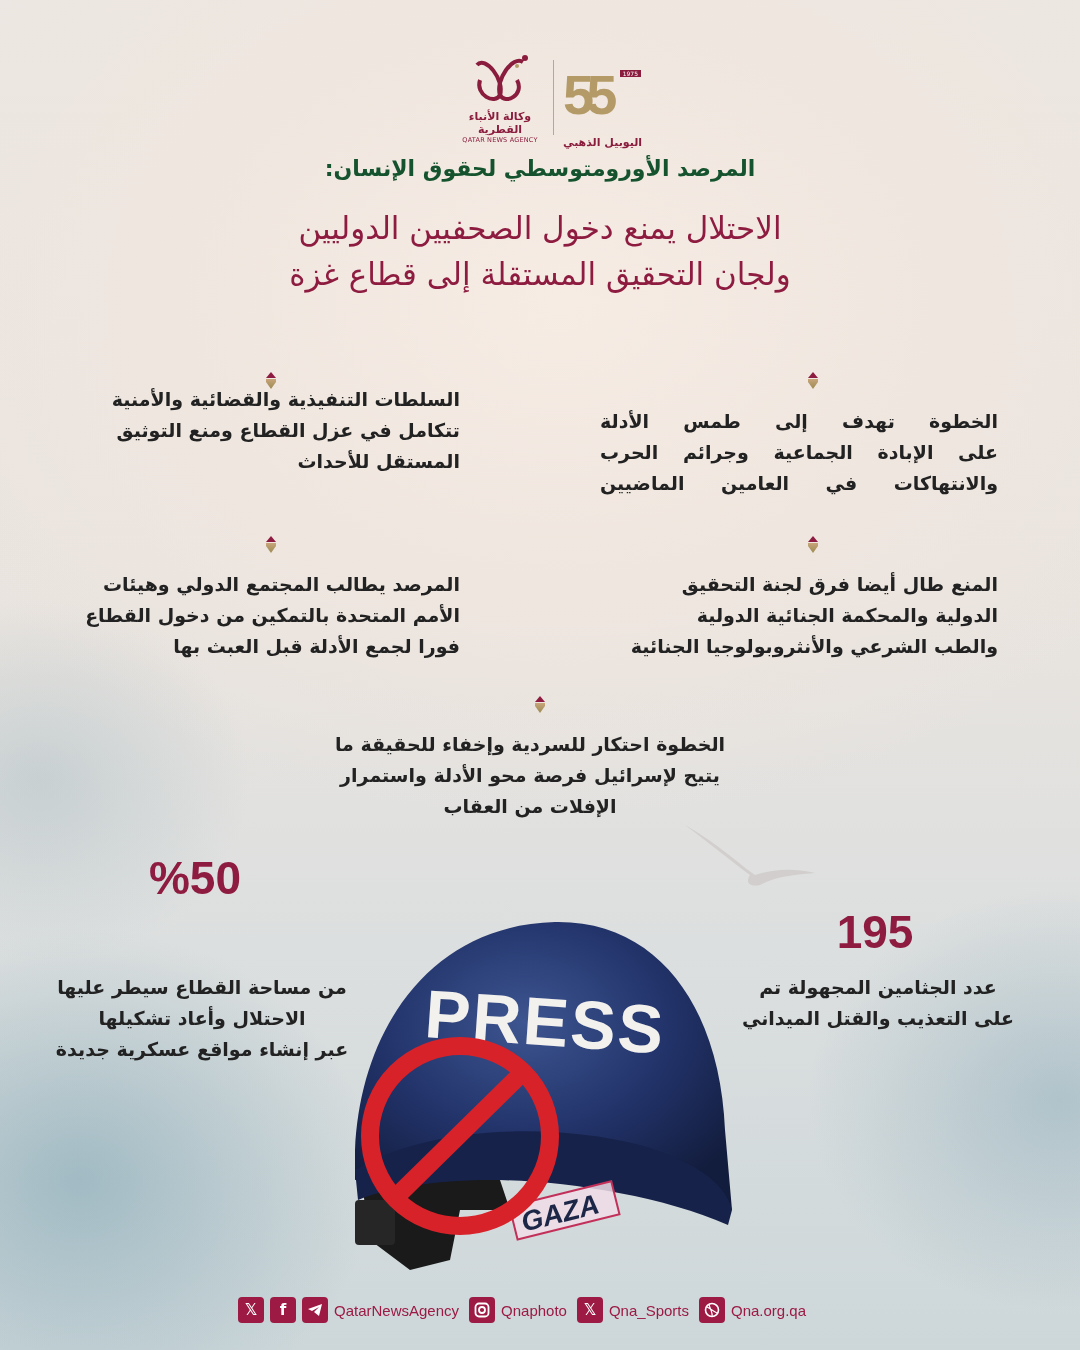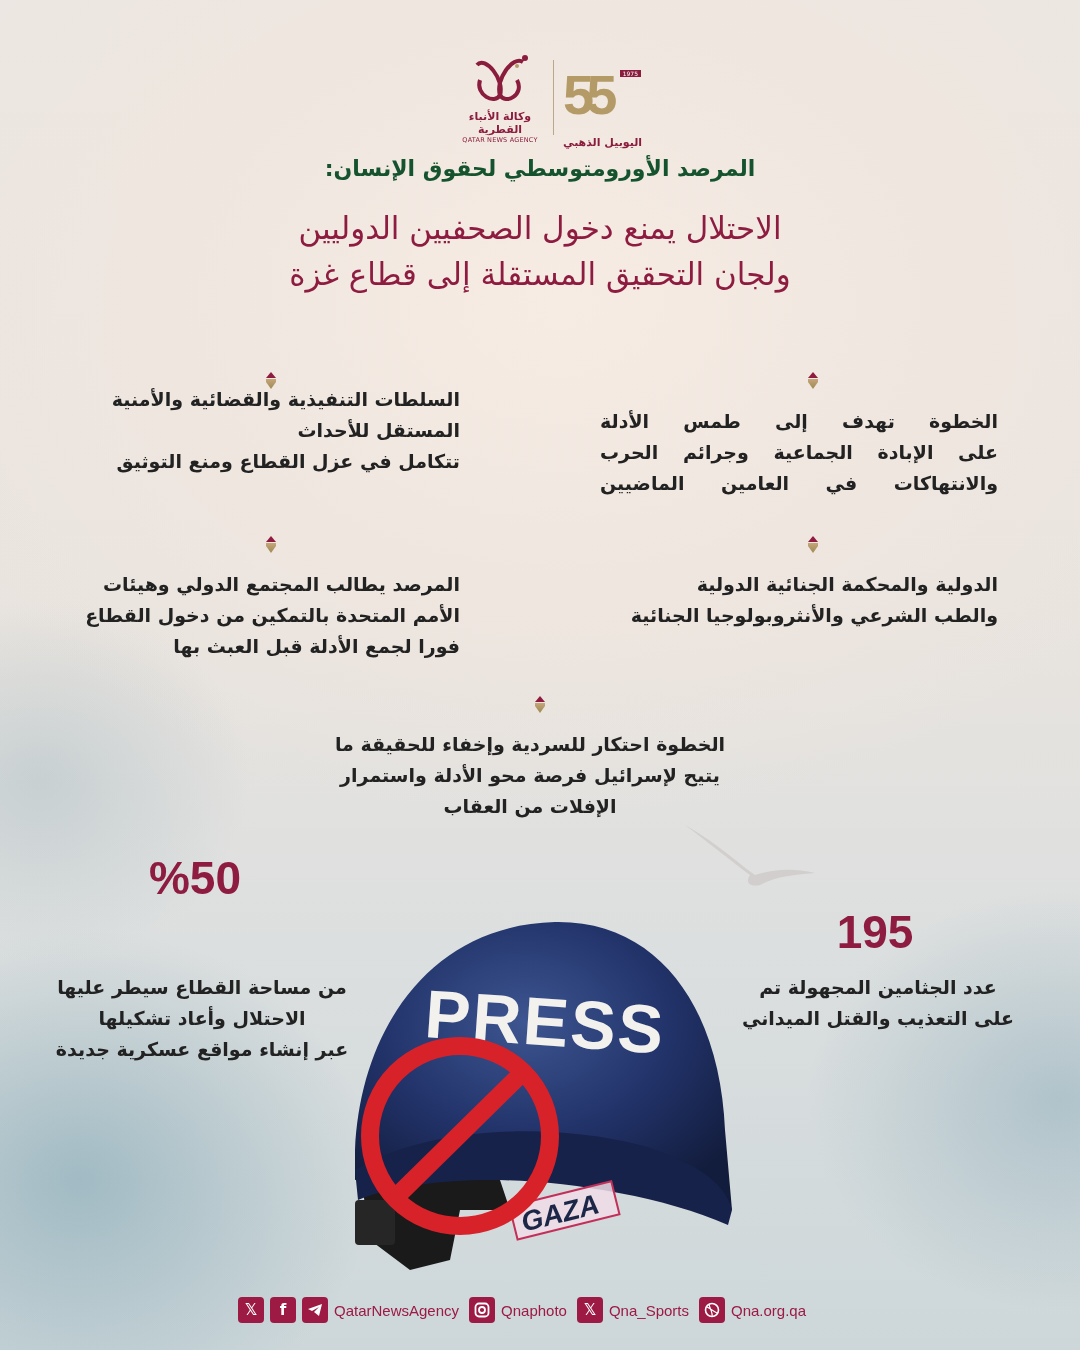--- a/index.html
+++ b/index.html
@@ -85,29 +85,30 @@
   <span class="text">على الإبادة الجماعية وجرائم الحرب</span>
   <span class="text">والانتهاكات في العامين الماضيين</span>
 </div>
 
 <div class="abs bullet" style="left:264px;top:372px;">
     <div class="top"></div>
     <div class="bot"></div>
   </div>
 <div class="abs point" style="left:82px;top:384px;width:378px;">
   <span class="text">السلطات التنفيذية والقضائية والأمنية</span>
+  <span class="text">تتكامل في عزل القطاع ومنع التوثيق</span>
   <span class="text">المستقل للأحداث</span>
-  <span class="text">تتكامل في عزل القطاع ومنع التوثيق</span>
 </div>
 
 <div class="abs bullet" style="left:806px;top:536px;">
     <div class="top"></div>
     <div class="bot"></div>
   </div>
 <div class="abs point" style="left:600px;top:569px;width:398px;">
+  <span class="text">المنع طال أيضا فرق لجنة التحقيق</span>
   <span class="text">الدولية والمحكمة الجنائية الدولية</span>
   <span class="text">والطب الشرعي والأنثروبولوجيا الجنائية</span>
 </div>
 
 <div class="abs bullet" style="left:264px;top:536px;">
     <div class="top"></div>
     <div class="bot"></div>
   </div>
 <div class="abs point" style="left:82px;top:569px;width:378px;">
   <span class="text">المرصد يطالب المجتمع الدولي وهيئات</span>

